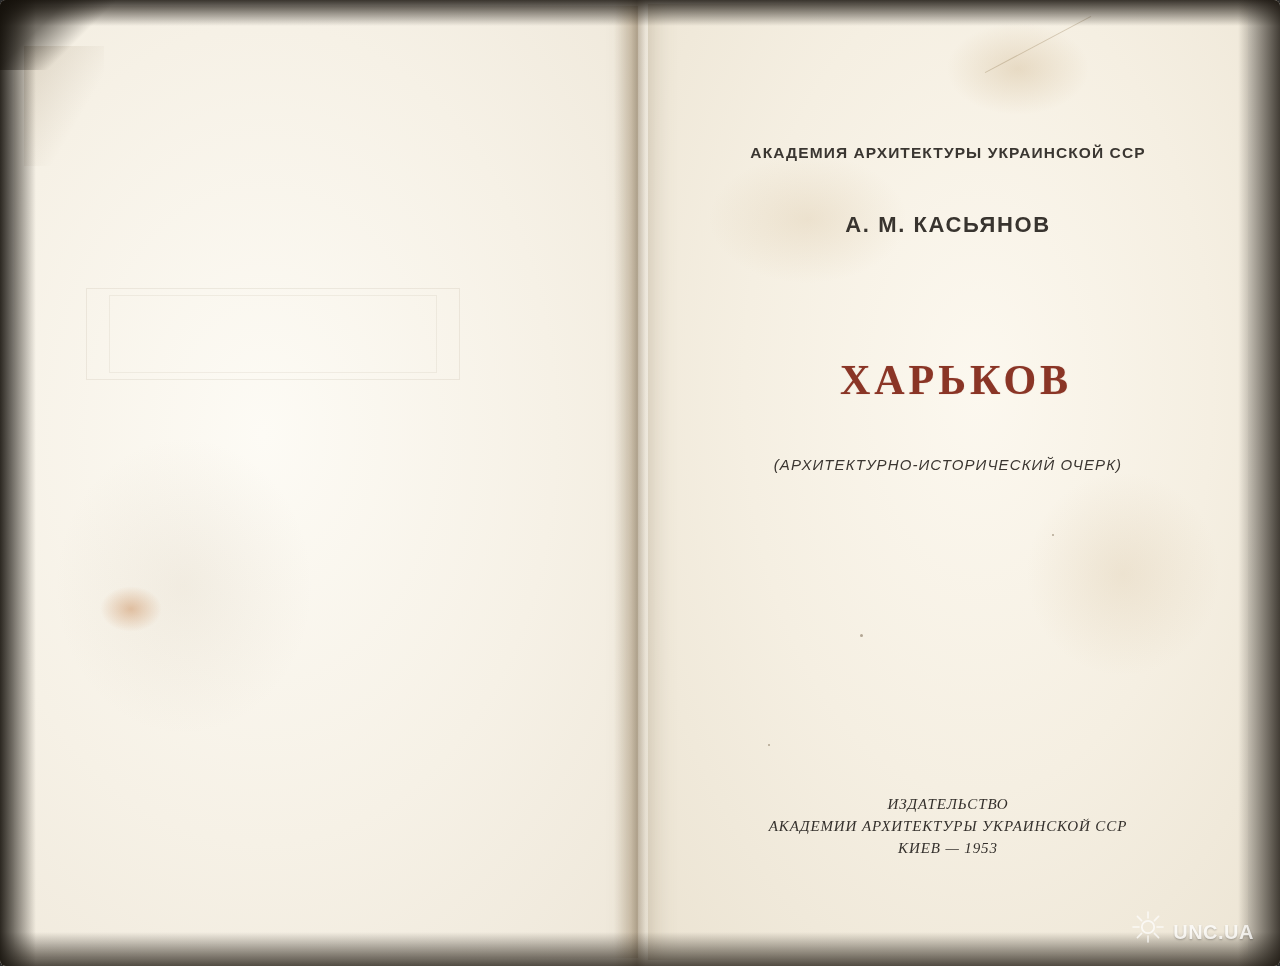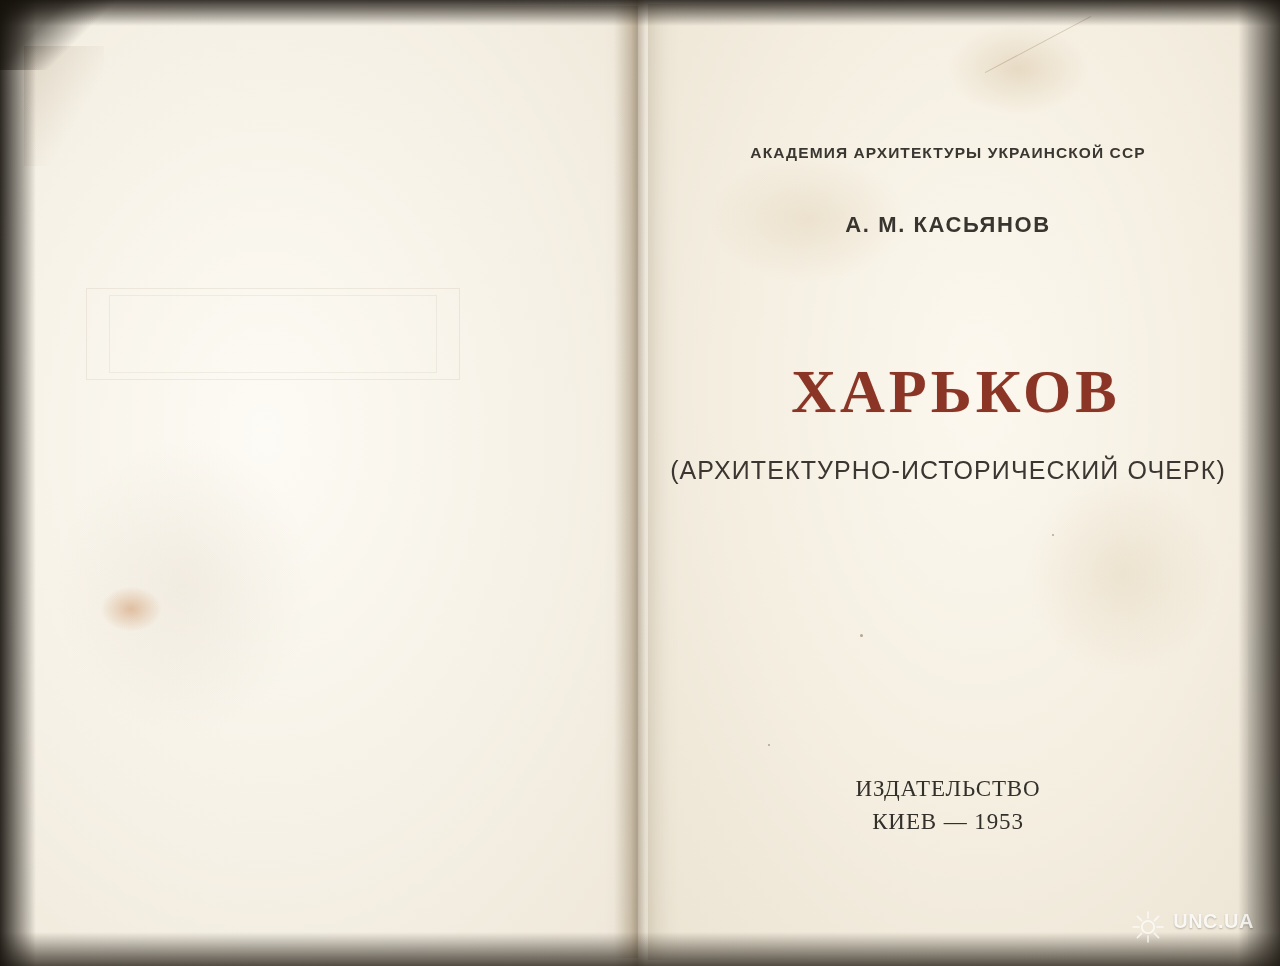--- a/index.html
+++ b/index.html
@@ -7,20 +7,21 @@
     padding: 0;
     background: #2b2b2b;
   }
   #page {
     position: relative;
     width: 1280px;
     height: 966px;
     overflow: hidden;
     background: #e9e3d7;
     font-family: "Liberation Serif", serif;
+    border-radius: 6px;
   }
 
   
   .scan-bg {
     position: absolute;
     inset: 0;
     background:
       radial-gradient(ellipse at 18% 30%, #fbf8f1 0%, #f3eee3 45%, #e7e0d1 100%);
   }
   
@@ -162,53 +163,55 @@
   .author {
     top: 208px;
     font-size: 22px;
     letter-spacing: 1.6px;
     font-family: "Liberation Sans", sans-serif;
     font-weight: 600;
     color: #38342f;
   }
   .book-title {
     top: 352px;
-    font-size: 62px;
+    font-size: 42px;
     letter-spacing: 4px;
     font-family: "Liberation Serif", serif;
     font-weight: 700;
     color: #8a3526;
     text-shadow: 0 0 1px rgba(138,53,38,.35);
     margin-left: 16px;
   }
   .subtitle {
     top: 452px;
-    font-size: 25px;
+    font-size: 15px;
     letter-spacing: 1.1px;
     font-family: "Liberation Sans", sans-serif;
     font-weight: 500;
     color: #3b3631;
+    font-style: italic;
   }
   .imprint {
-    top: 768px;
-    font-size: 23px;
+    top: 790px;
+    font-size: 15px;
     line-height: 1.45;
     letter-spacing: 0.9px;
     font-family: "Liberation Serif", serif;
     color: #332f2b;
+    font-style: italic;
   }
   .imprint div { white-space: nowrap; }
 
   
   .watermark {
     position: absolute;
     right: 26px;
     bottom: 22px;
     display: flex;
-    align-items: flex-start;
+    align-items: flex-end;
     gap: 8px;
     opacity: .72;
   }
   .watermark .sun {
     position: relative;
     width: 34px; height: 34px;
   }
   .watermark .sun svg { display: block; }
   .watermark .wm-text {
     color: #ffffff;
@@ -248,20 +251,21 @@
     <div class="tp-block publisher-academy">АКАДЕМИЯ АРХИТЕКТУРЫ УКРАИНСКОЙ ССР</div>
 
     <div class="tp-block author">А. М. КАСЬЯНОВ</div>
 
     <div class="tp-block book-title">ХАРЬКОВ</div>
 
     <div class="tp-block subtitle">(АРХИТЕКТУРНО-ИСТОРИЧЕСКИЙ ОЧЕРК)</div>
 
     <div class="tp-block imprint">
       <div>ИЗДАТЕЛЬСТВО</div>
+      <div>АКАДЕМИИ АРХИТЕКТУРЫ УКРАИНСКОЙ ССР</div>
       <div>КИЕВ — 1953</div>
     </div>
   </div>
 
   <div class="edge-top"></div>
   <div class="edge-bottom"></div>
   <div class="edge-left"></div>
   <div class="edge-right"></div>
   <div class="corner-tear"></div>
 

